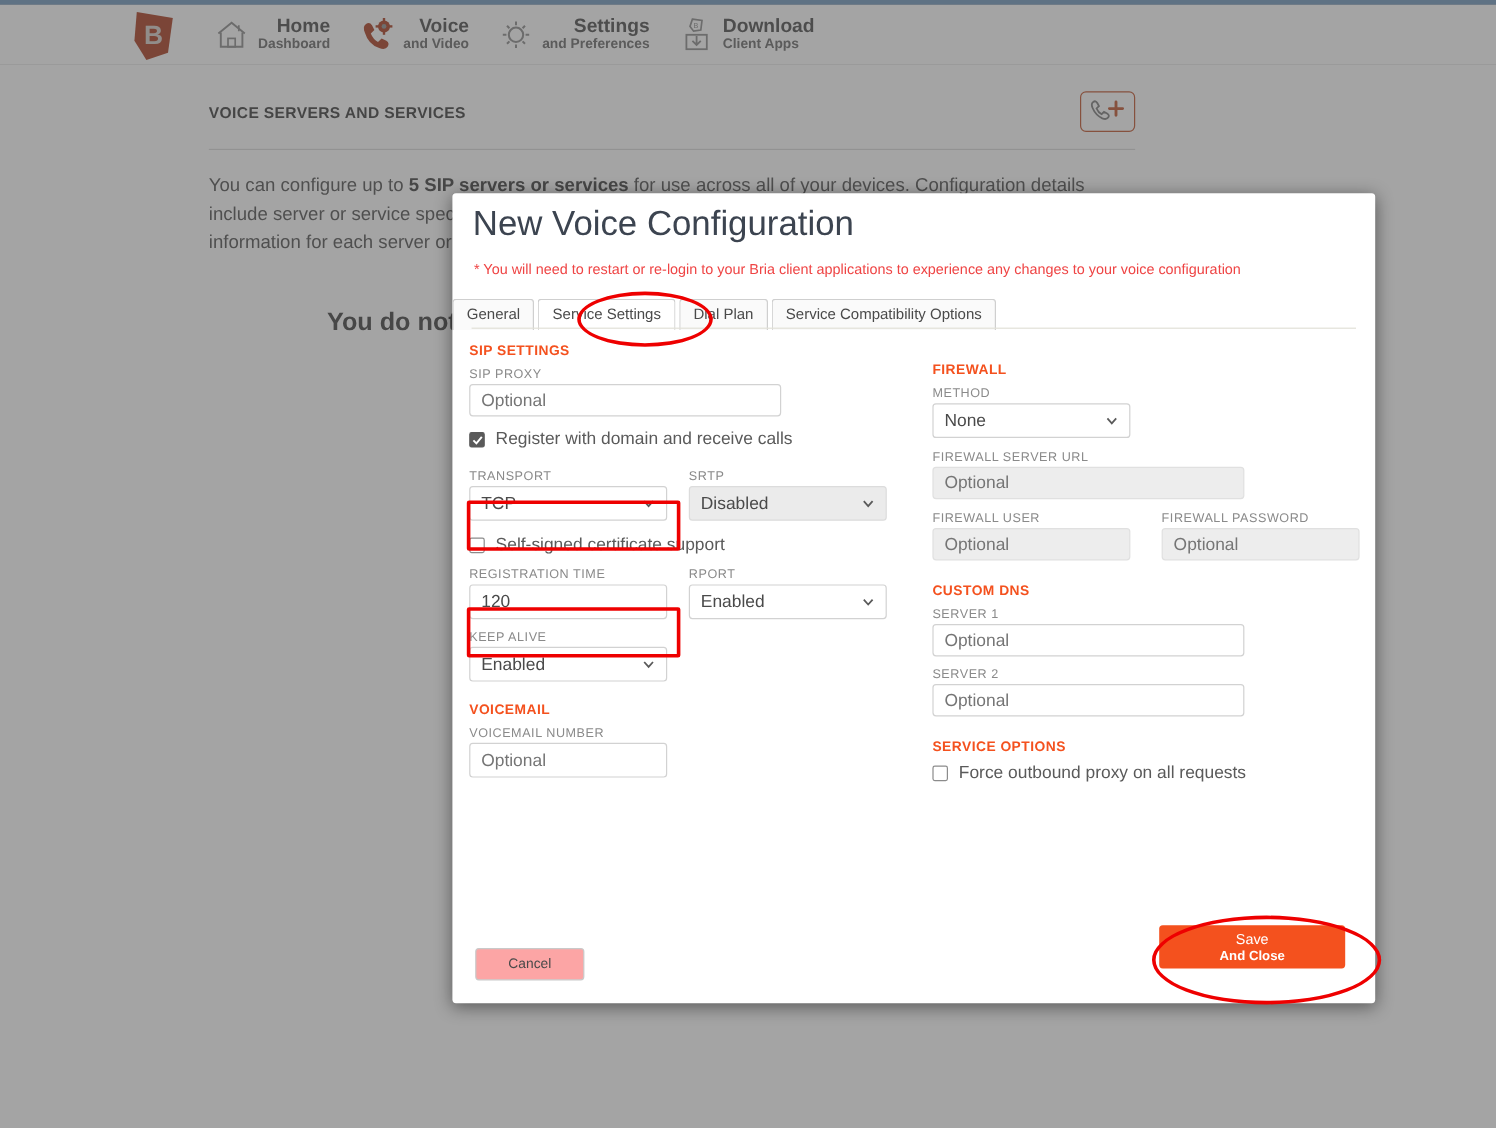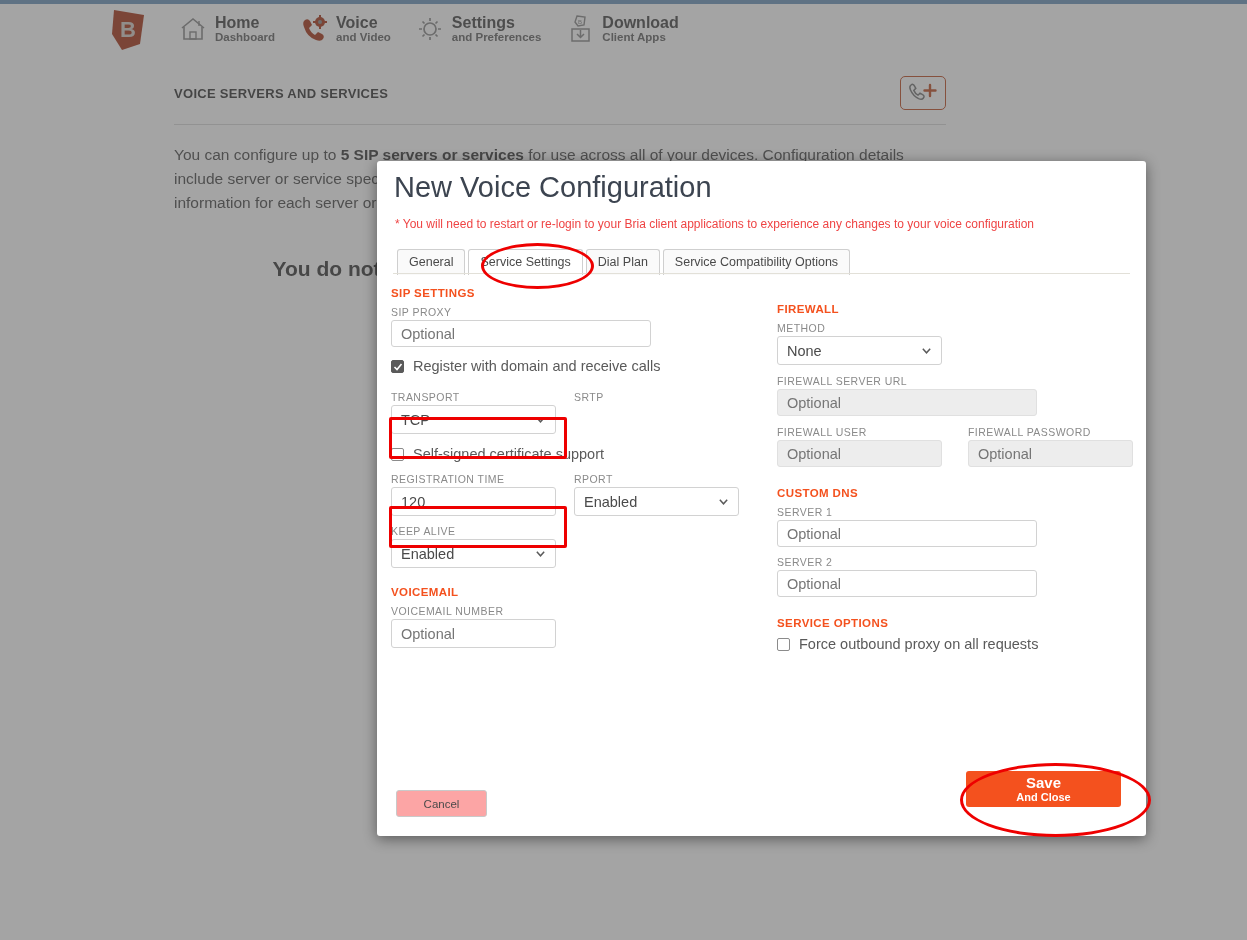--- a/index.html
+++ b/index.html
@@ -11,21 +11,21 @@
   }
   
   #top-strip{position:absolute;left:0;top:0;width:1247px;height:4px;background:#6f96bd;}
   
   #navbar{position:absolute;left:0;top:4px;width:1247px;height:50px;background:#ffffff;}
   #nav-inner{position:absolute;left:0;top:0;height:50px;width:1247px;display:flex;align-items:center;}
   .logo{margin-left:104px;width:50px;height:50px;position:relative;}
   .nav-item{display:flex;align-items:center;margin-left:24px;cursor:pointer;}
   .nav-icon{width:30px;height:32px;margin-right:7px;display:flex;align-items:center;justify-content:center;}
   .nav-text{line-height:1.05;}
-  .nav-title{font-size:16px;font-weight:bold;color:#4a4a4a;}
+  .nav-title{font-size:16px;font-weight:bold;color:#4a4a4a;text-align:right;}
   .nav-sub{font-size:11.5px;font-weight:bold;color:#666;}
   
   #page{position:absolute;left:0;top:54px;width:1247px;height:886px;background:#ffffff;}
   #content{position:absolute;left:174px;top:22px;width:772px;}
   .section-head{display:flex;align-items:center;justify-content:space-between;}
   .section-title{font-size:13px;font-weight:bold;color:#3a3a3a;letter-spacing:.3px;}
   .phone-add-btn{
     width:44px;height:32px;border:1.6px solid #c0522a;border-radius:5px;
     background:#fff;display:flex;align-items:center;justify-content:center;cursor:pointer;
   }
@@ -36,21 +36,21 @@
   
   #overlay{position:absolute;left:0;top:0;width:1247px;height:940px;background:rgba(80,80,80,.52);}
   
   #modal{
     position:absolute;left:377px;top:161px;width:769px;height:675px;background:#fff;
     border-radius:3px;box-shadow:0 3px 14px rgba(0,0,0,.45);
   }
   .modal-title{position:absolute;left:17px;top:10px;font-size:29px;color:#3c4450;font-weight:normal;}
   .modal-note{position:absolute;left:18px;top:56px;font-size:12px;color:#ef4444;}
   
-  .tabs{position:absolute;left:20px;top:88px;display:flex;align-items:flex-end;}
+  .tabs{position:absolute;left:0;top:88px;display:flex;align-items:flex-end;}
   .tab{
     border:1px solid #cfcfcf;border-bottom:none;background:#fafafa;
     padding:5px 11px 6px;font-size:12.5px;color:#4a4a4a;border-radius:3px 3px 0 0;
     margin-right:3px;cursor:pointer;white-space:nowrap;
   }
   .tab.active{background:#ffffff;}
   .tabs-rule{position:absolute;left:16px;top:112px;width:737px;height:1px;background:#e2e0d8;}
   
   .form{position:absolute;left:14px;top:126px;width:740px;}
   .col{position:absolute;top:0;}
@@ -83,21 +83,21 @@
   
   .btn-cancel{
     position:absolute;left:19px;top:629px;width:89px;height:25px;border:1px solid #c9c9c9;
     border-radius:3px;background:#fca5a5;font-size:11.5px;color:#4a4a4a;
     display:flex;align-items:center;justify-content:center;cursor:pointer;
   }
   #save-btn{
     position:absolute;left:589px;top:610px;width:155px;height:36px;background:#f4511e;border-radius:3px;
     display:flex;flex-direction:column;align-items:center;justify-content:center;cursor:pointer;color:#fff;
   }
-  #save-btn .l1{font-size:15px;font-weight:bold;line-height:16px;}
+  #save-btn .l1{font-size:12px;font-weight:normal;line-height:16px;}
   #save-btn .l2{font-size:11px;font-weight:bold;line-height:13px;}
   
   .anno-rect{position:absolute;border:3px solid #ee0000;border-radius:2px;pointer-events:none;}
   .anno-ellipse{position:absolute;border:3px solid #ee0000;border-radius:50%;pointer-events:none;}
 </style>
 </head>
 <body>
 
 <div id="top-strip"></div>
 
@@ -240,20 +240,26 @@
           <div class="fld-label">TRANSPORT</div>
           <div class="sel">
             <span>TCP</span>
             <svg class="chev" viewBox="0 0 12 12">
                 <path d="M2 4 L6 8.5 L10 4" fill="none" stroke="#5a5a5a" stroke-width="1.6"></path>
               </svg>
           </div>
         </div>
         <div style="width:165px;margin-left:18px">
           <div class="fld-label">SRTP</div>
+          <div class="sel grey">
+            <span>Disabled</span>
+            <svg class="chev" viewBox="0 0 12 12">
+                <path d="M2 4 L6 8.5 L10 4" fill="none" stroke="#5a5a5a" stroke-width="1.6"></path>
+              </svg>
+          </div>
         </div>
       </div>
 
       <div class="cbrow" style="margin-top:12px">
         <span class="cbox"></span>
         <span class="cblabel">Self-signed certificate support</span>
       </div>
 
       <div class="row" style="margin-top:11px">
         <div style="width:165px">

